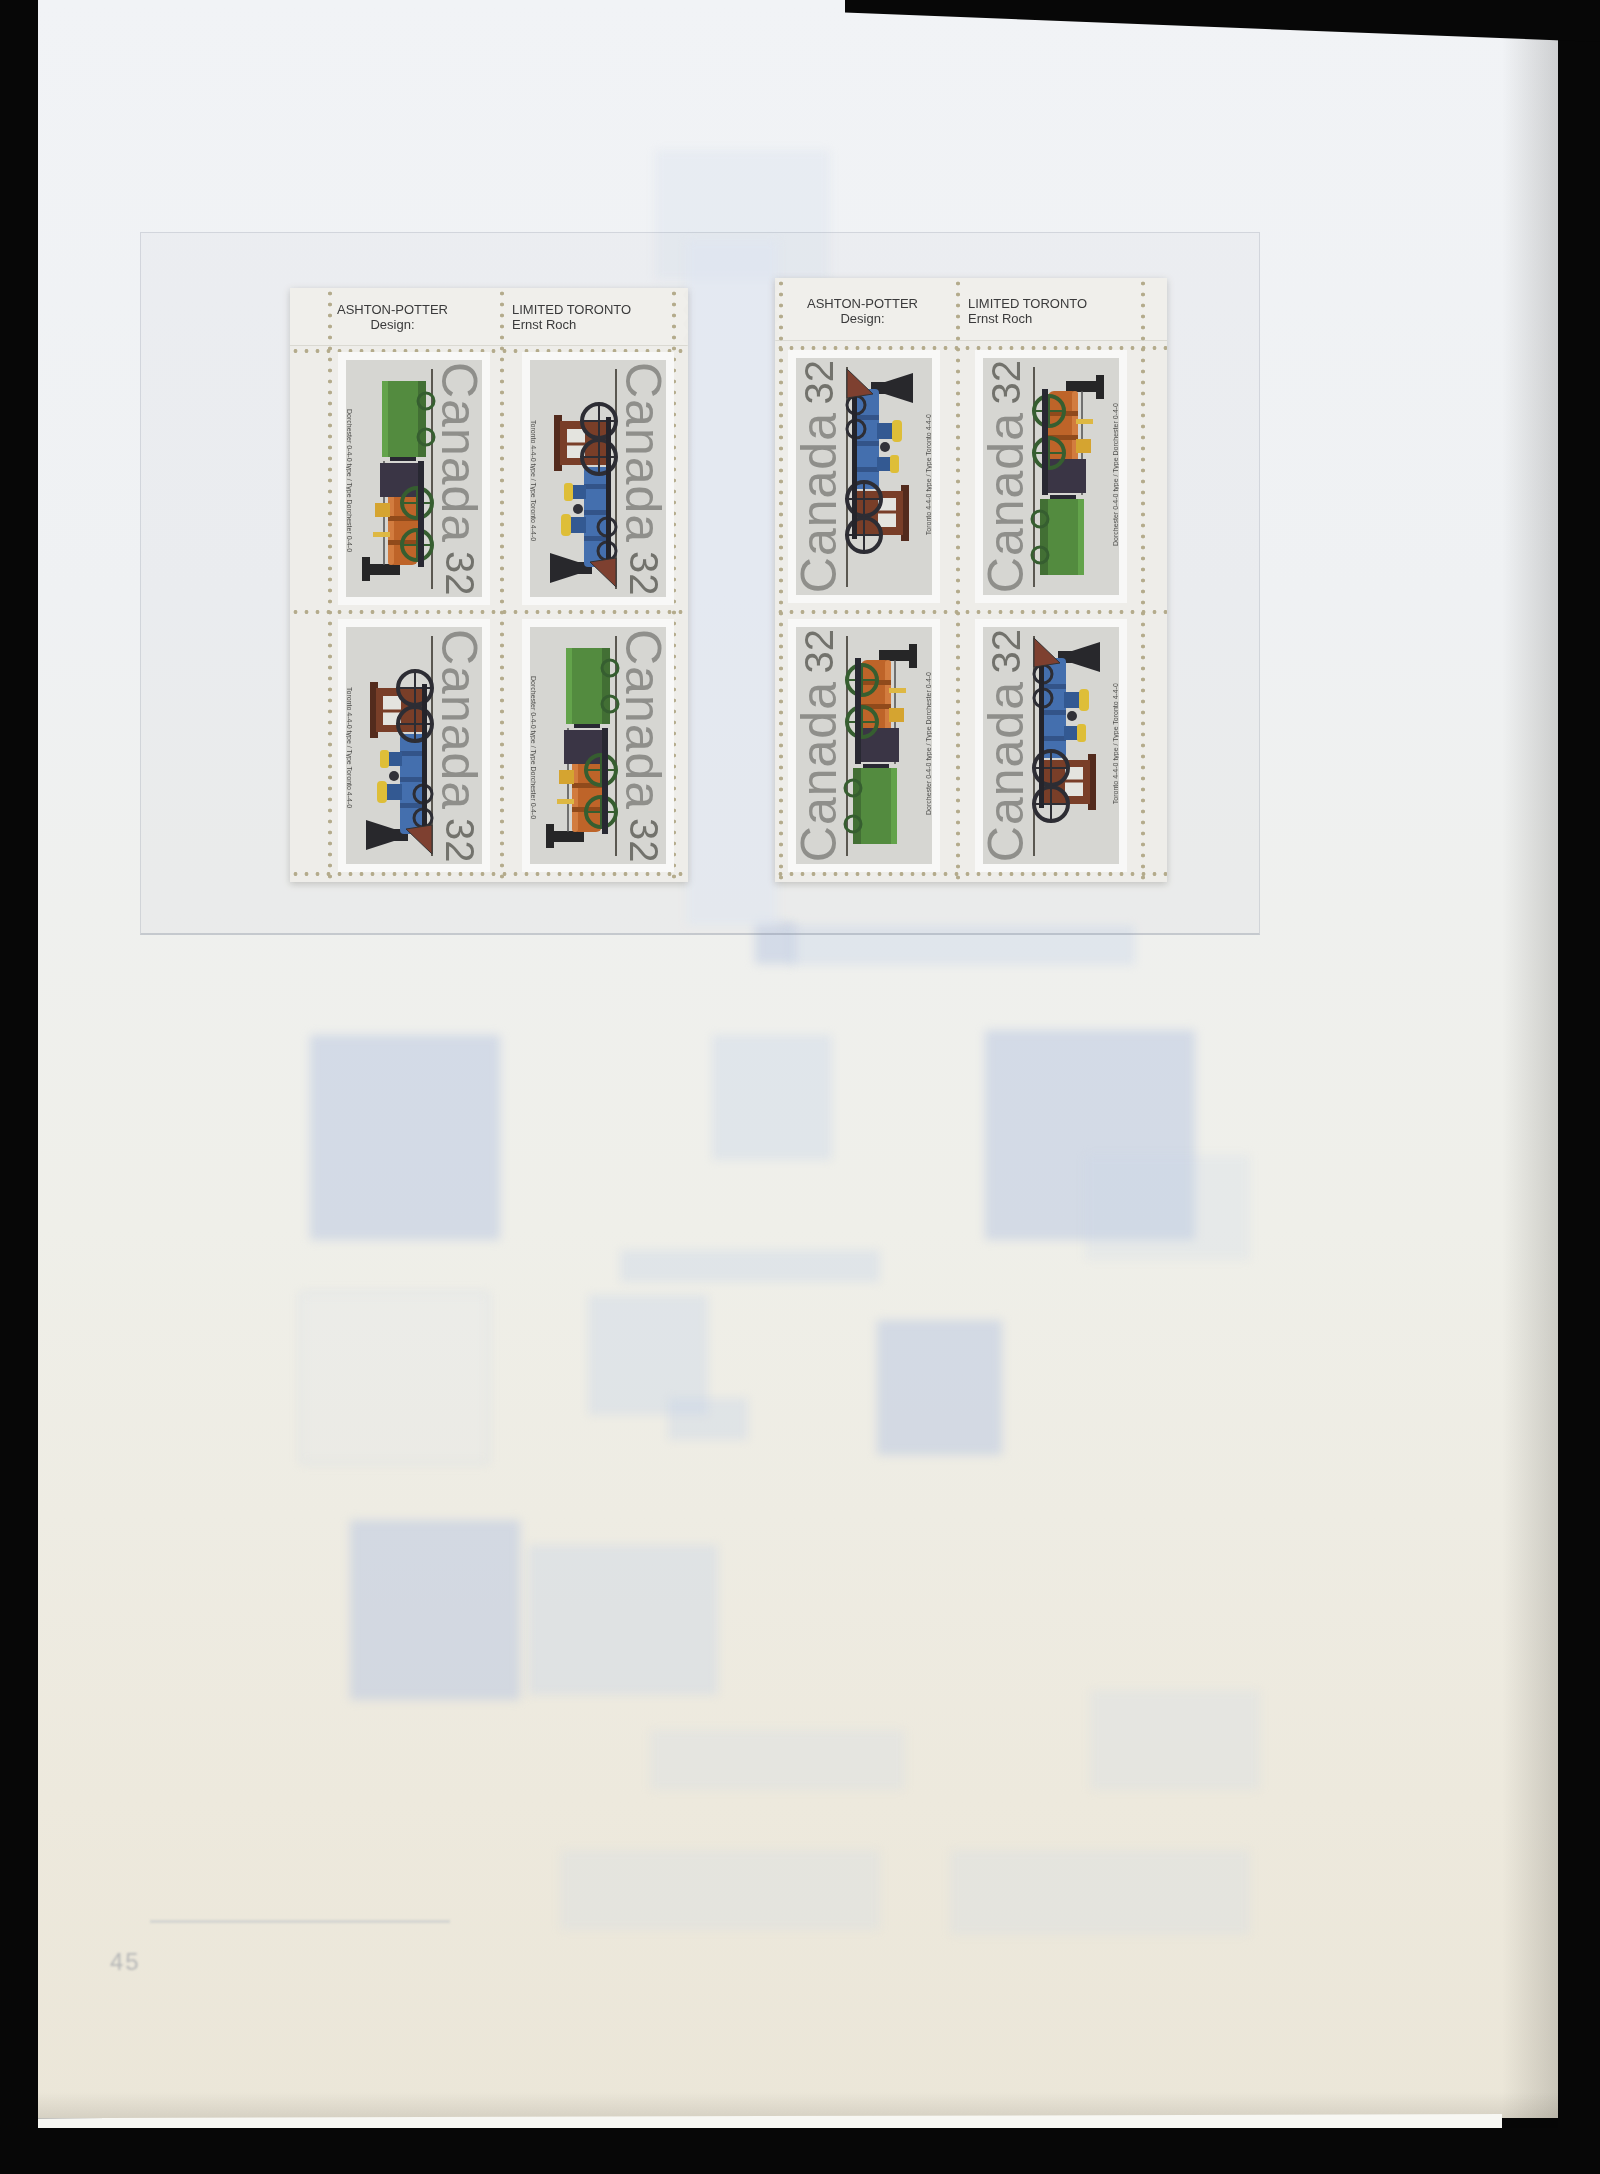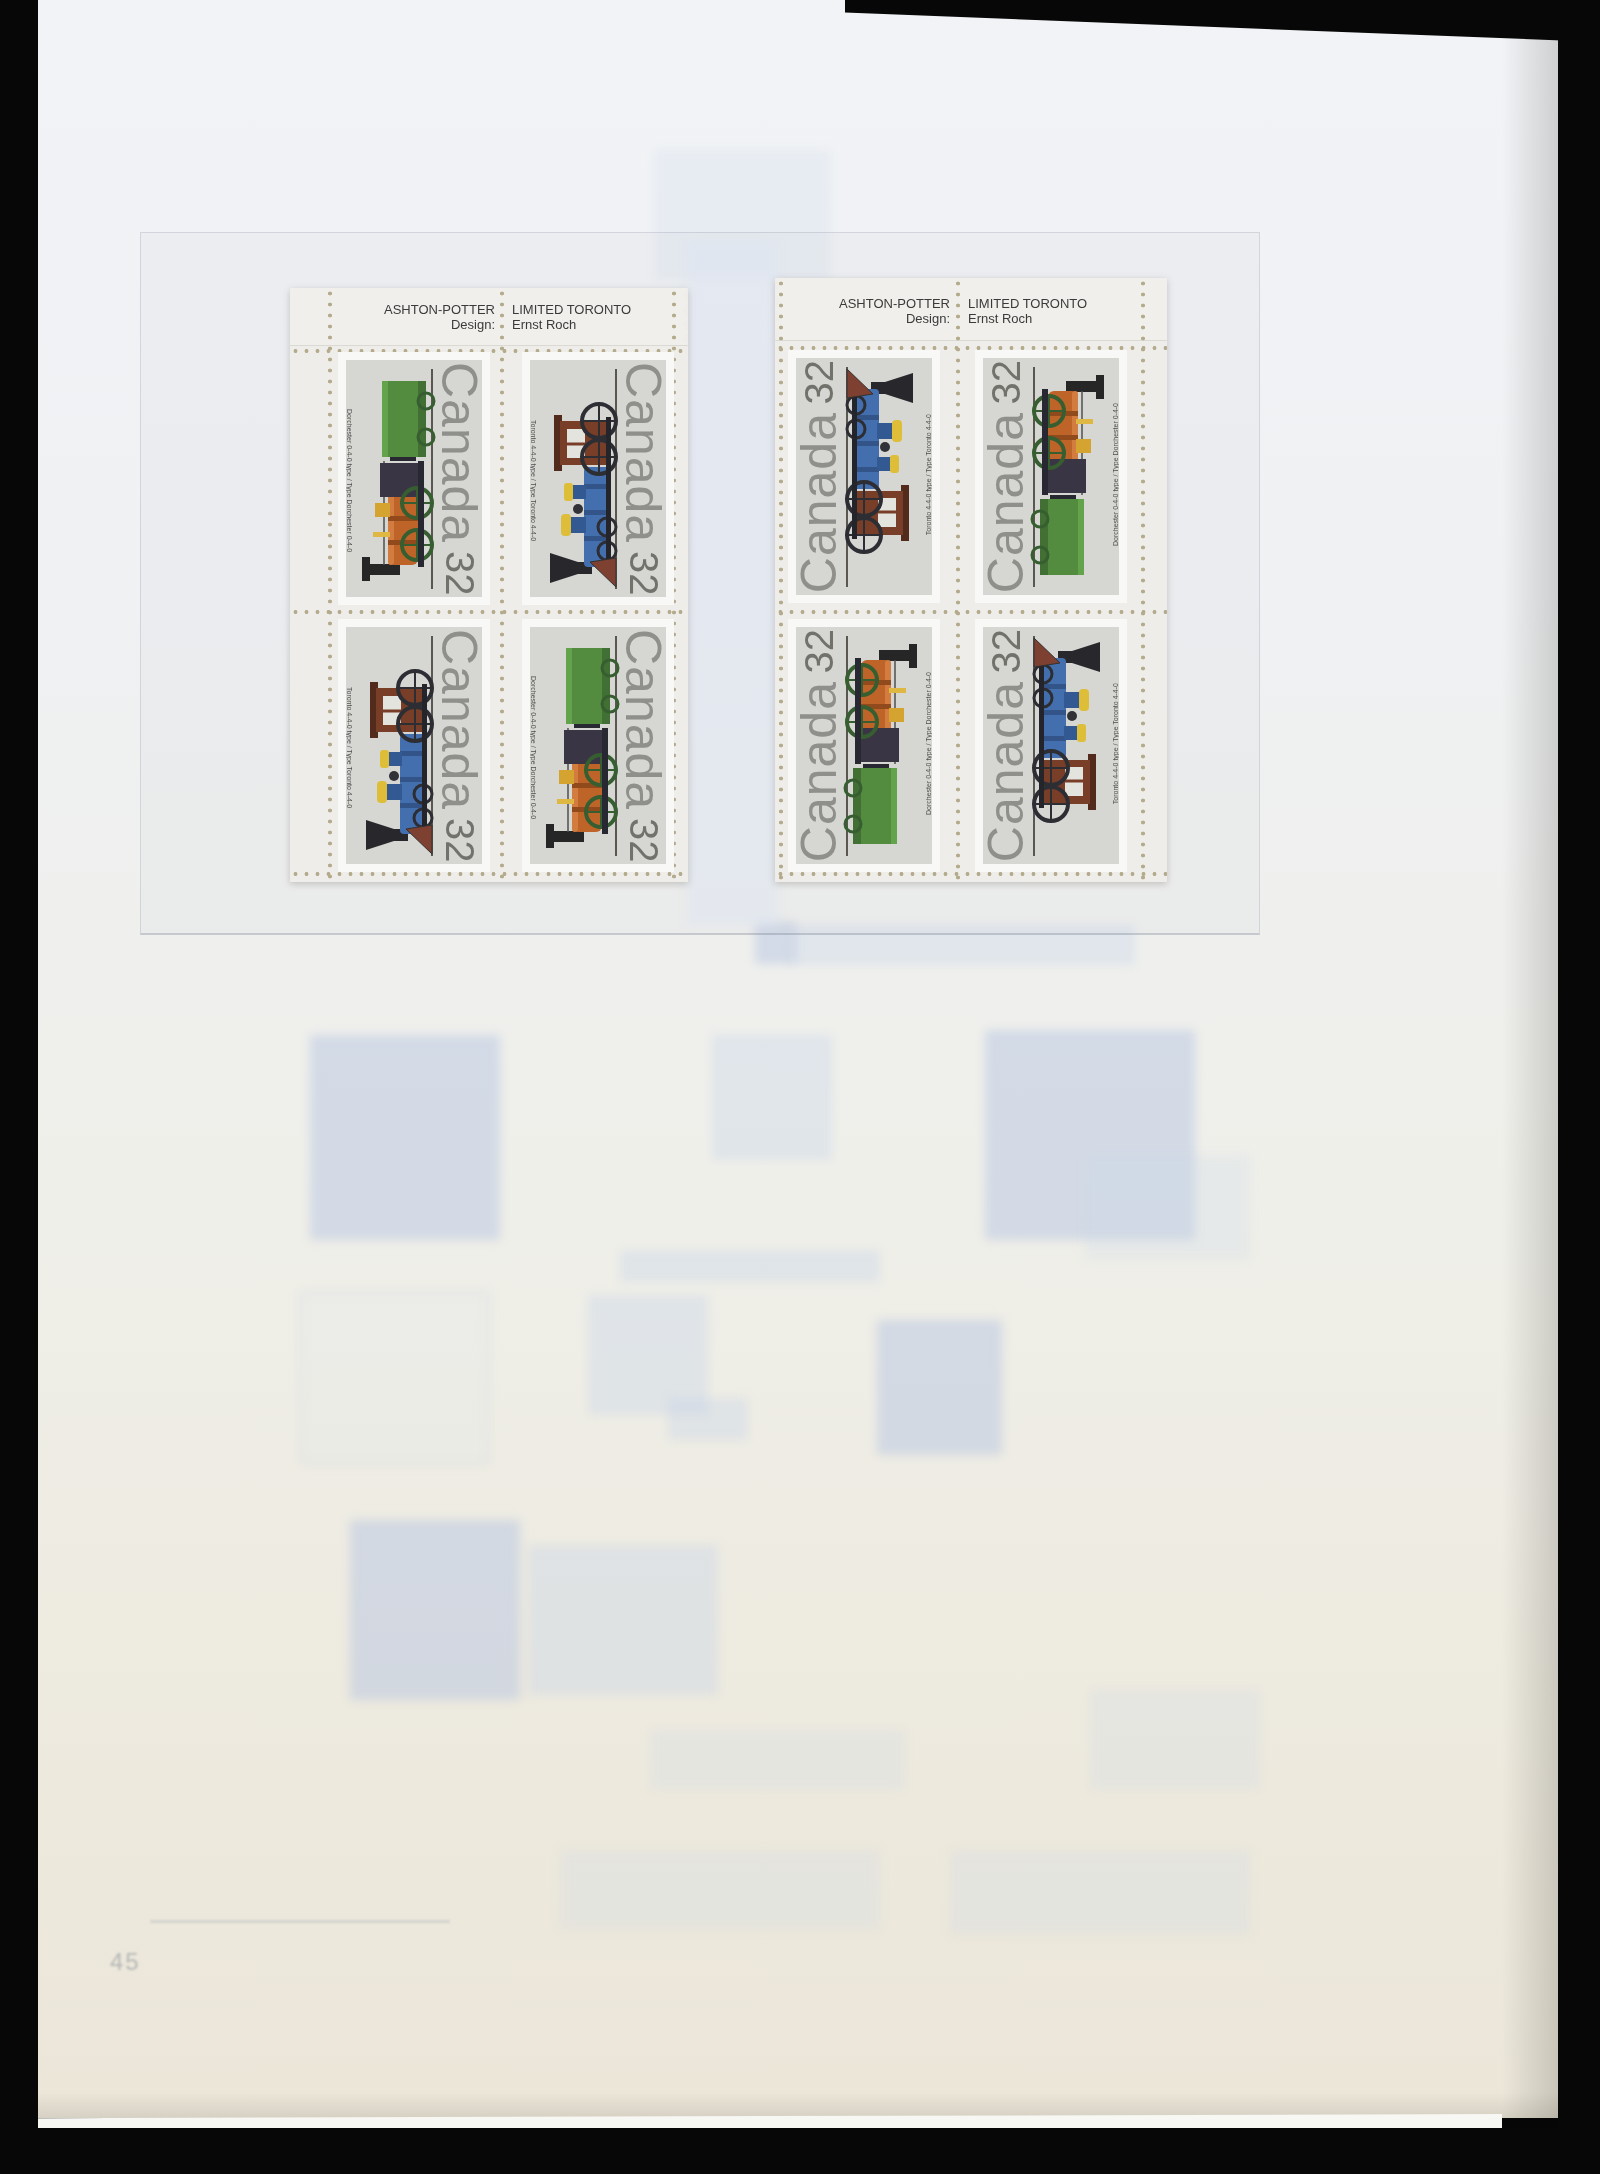--- a/index.html
+++ b/index.html
@@ -36,21 +36,21 @@
   .smudge-line{position:absolute;left:150px;top:1920px;width:300px;height:3px;
       background:rgba(178,184,196,0.4);filter:blur(1px);}
   
   .block{position:absolute;background:#f3f2ec;box-shadow:0 2px 7px rgba(80,80,70,0.28);}
   .block-left{left:290px;top:288px;width:398px;height:594px;}
   .block-right{left:775px;top:278px;width:392px;height:604px;}
   .tab{position:absolute;left:0;top:0;width:100%;background:#f5f4ee;border-bottom:1px solid rgba(150,148,135,0.25);}
   .block-left .tab{height:57px;clip-path:polygon(0 0,100% 0,calc(100% - 5px) 12%,100% 25%,calc(100% - 5px) 38%,100% 50%,calc(100% - 5px) 62%,100% 75%,calc(100% - 5px) 88%,100% 100%,0 100%);}
   .block-right .tab{height:62px;clip-path:polygon(0 0,100% 0,100% 100%,0 100%,5px 88%,0 75%,5px 62%,0 50%,5px 38%,0 25%,5px 12%);}
   .imprint-left,.imprint-right{position:absolute;font-size:13px;line-height:15px;color:#343434;}
-  .imprint-left{text-align:right;}
+  .imprint-left{text-align:center;}
   .perf-v{position:absolute;width:12px;top:0;bottom:0;
       background-image:radial-gradient(circle, #b5ac8a 1.7px, rgba(0,0,0,0) 2.2px);
       background-size:12px 11px;background-repeat:repeat-y;background-position:center top;}
   .perf-h{position:absolute;height:12px;left:0;right:0;
       background-image:radial-gradient(circle, #b5ac8a 1.7px, rgba(0,0,0,0) 2.2px);
       background-size:11px 12px;background-repeat:repeat-x;background-position:left center;}
   
   .cell{position:absolute;width:152px;height:253px;background:#fdfdfb;}
   .inner{position:absolute;left:8px;top:8px;right:8px;bottom:8px;background:#d9d9d4;
       display:flex;flex-direction:row;}

